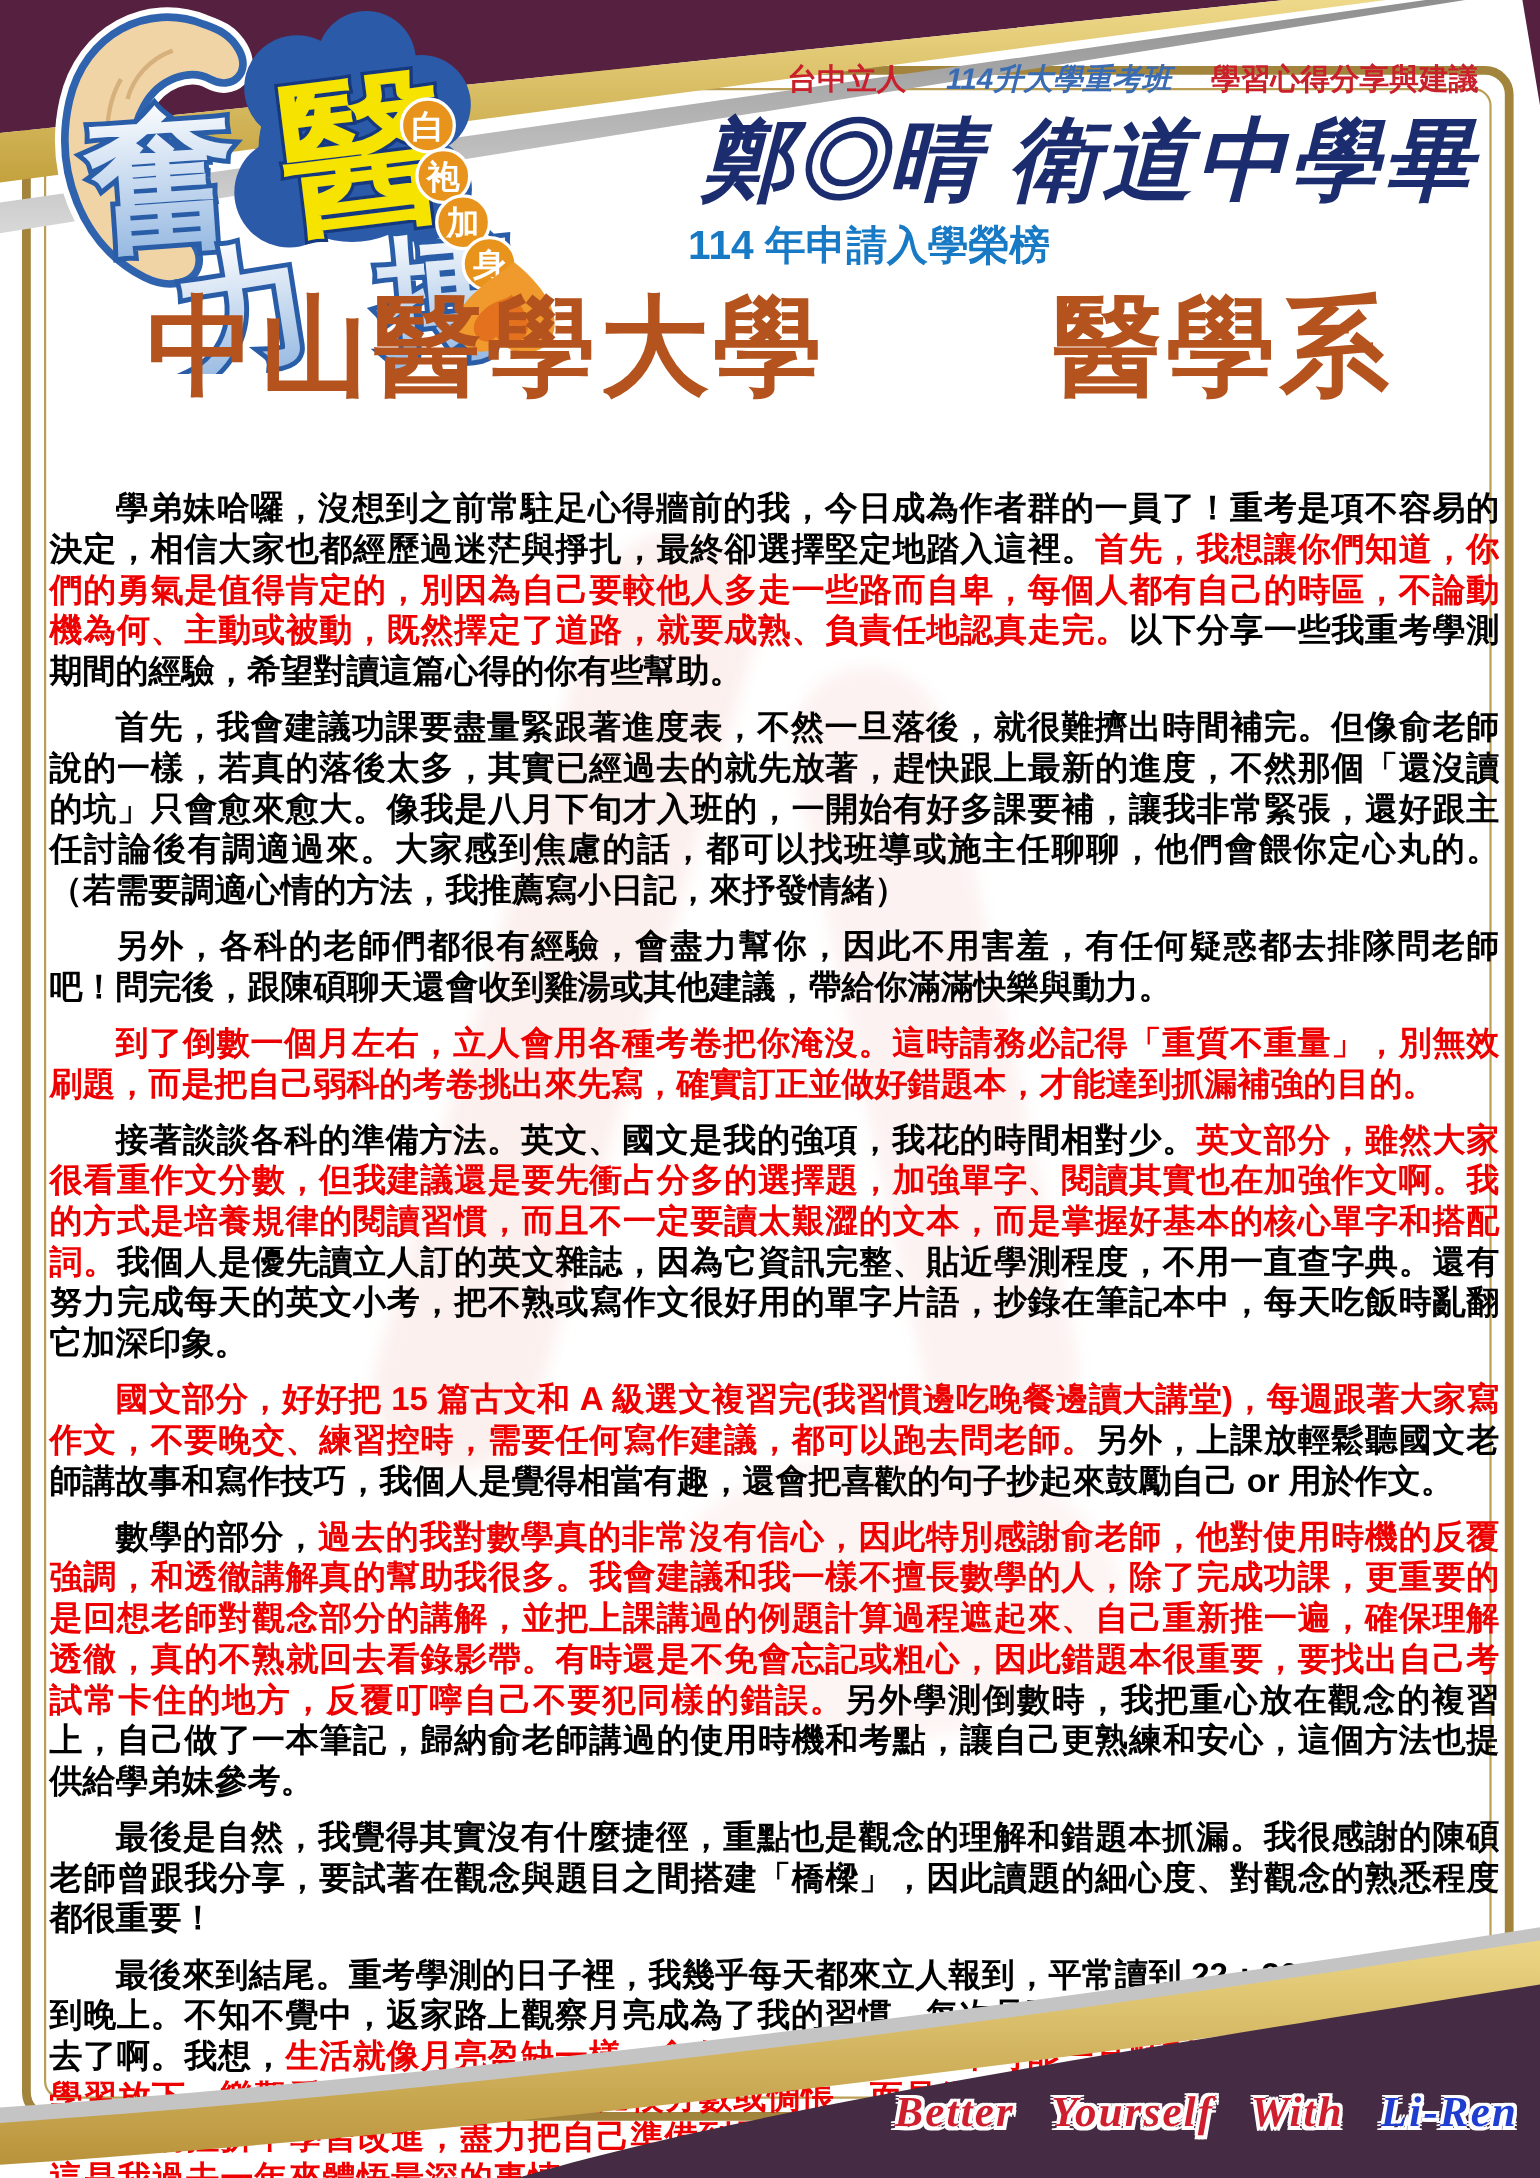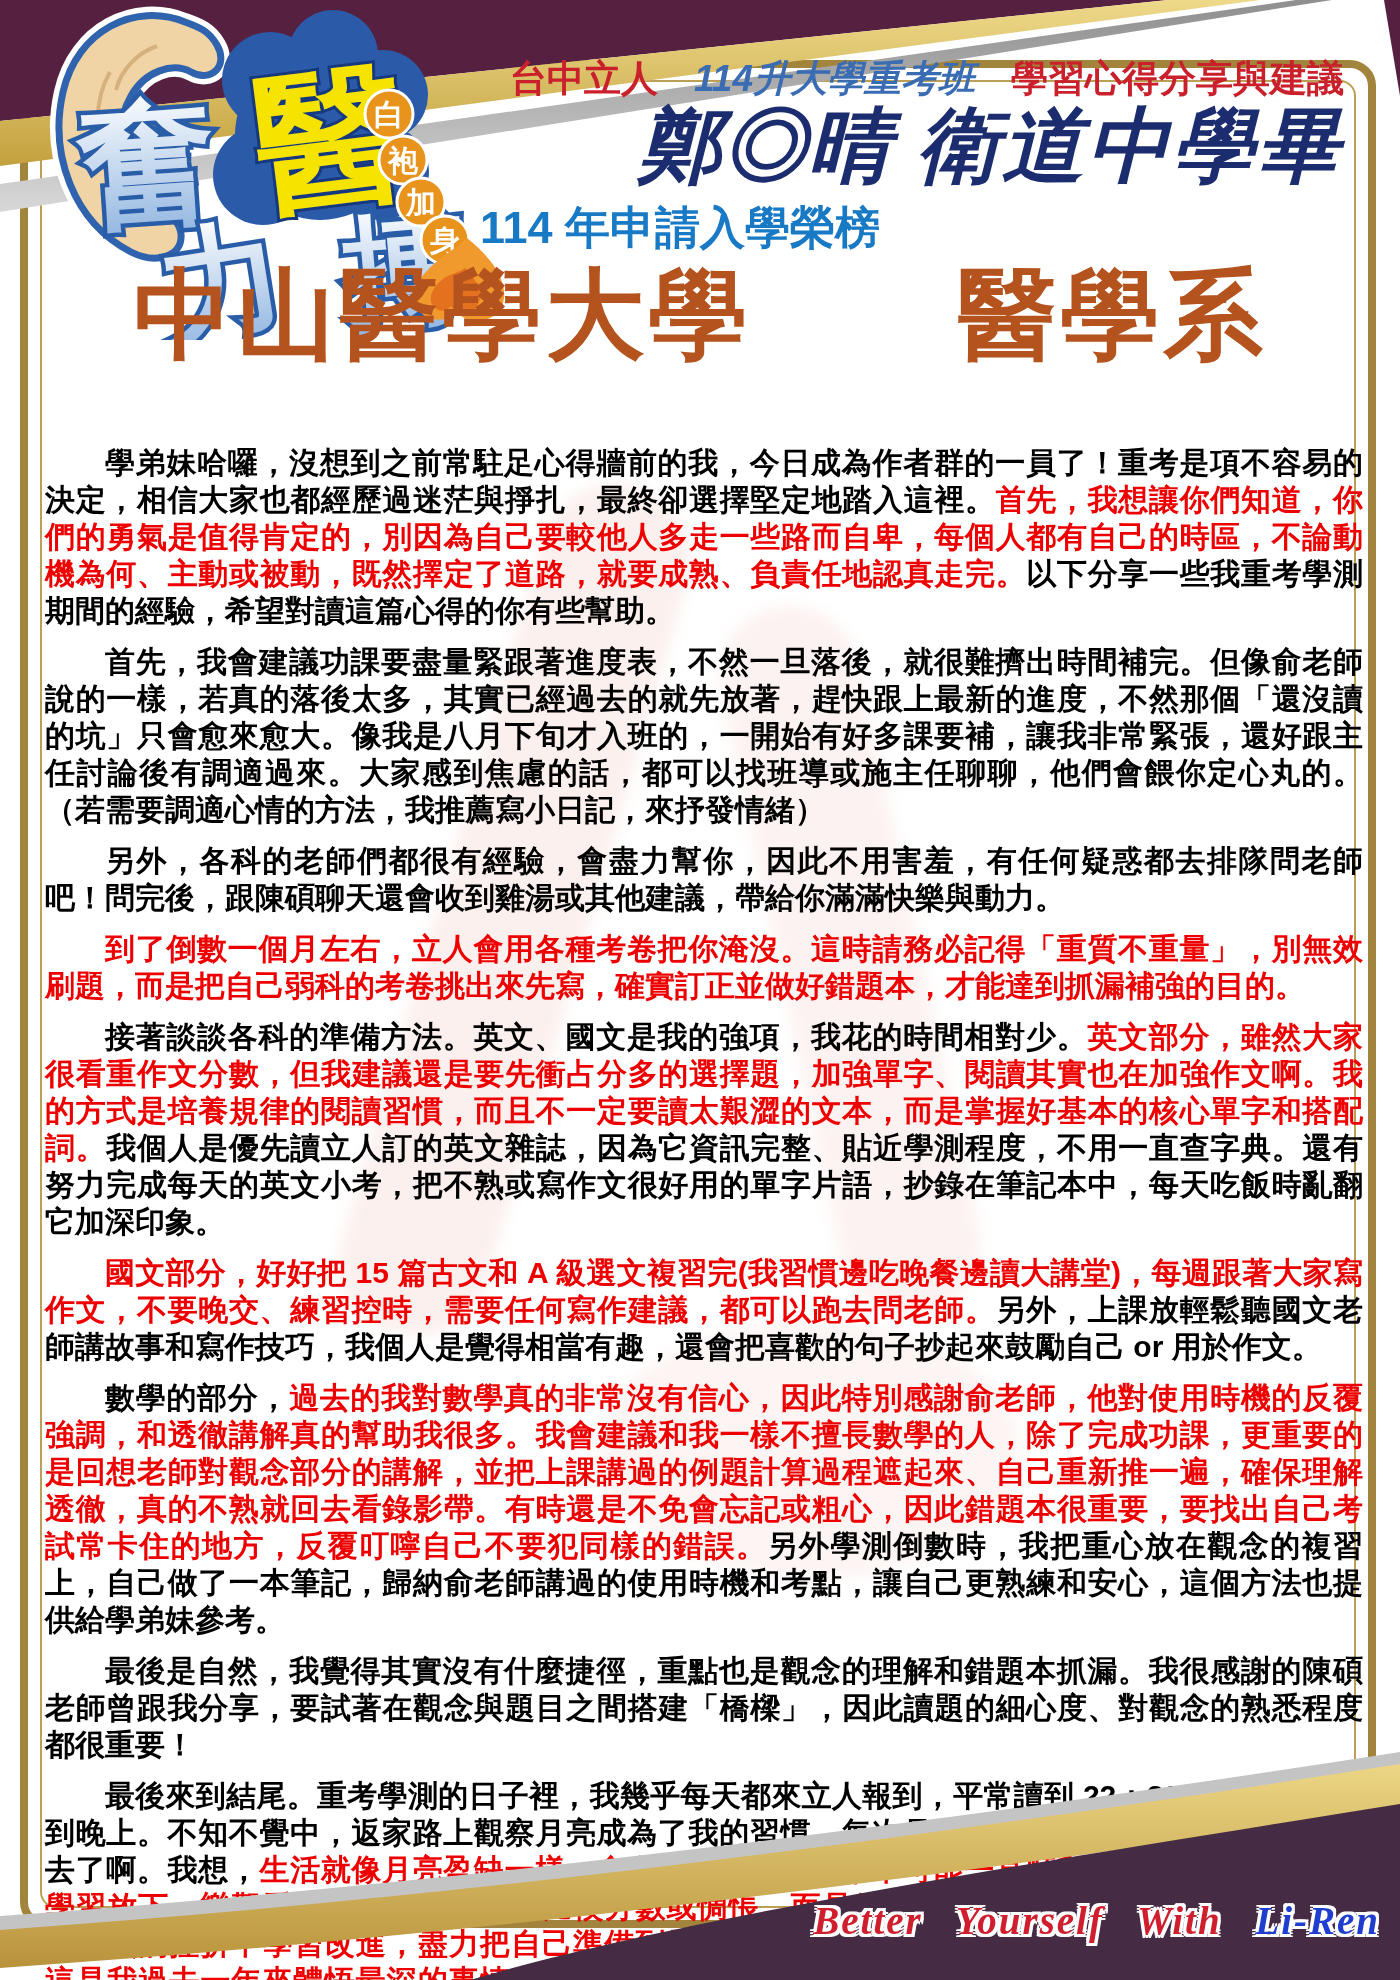--- a/index.html
+++ b/index.html
@@ -17,29 +17,29 @@
   .bottom-decor{position:absolute;left:0;top:1710px;z-index:4;}
   .logo-svg{position:absolute;left:15px;top:0;z-index:5;}
 
   .wm{position:absolute;z-index:0;filter:blur(7px);border-radius:90px;}
   .wm1{left:440px;top:470px;width:150px;height:880px;background:rgba(243,206,200,0.30);transform:rotate(16deg);}
   .wm2{left:780px;top:600px;width:140px;height:720px;background:rgba(243,206,200,0.26);transform:rotate(-12deg);}
   .wm3{left:600px;top:1320px;width:420px;height:260px;background:rgba(246,215,210,0.25);border-radius:50%;}
 
   
   .head-topline{position:absolute;top:54px;right:56px;z-index:6;display:flex;gap:36px;
-    font-weight:bold;font-size:37px;white-space:nowrap;}
+    font-weight:bold;font-size:27px;white-space:nowrap;}
   .hred{color:#c9202c;} .hblue{color:#3a6cb4;font-style:italic;}
 
   .student-name{position:absolute;top:92px;right:58px;z-index:6;
     font-family:"Liberation Serif",serif;font-weight:bold;font-size:82px;color:#1b2d6e;
     letter-spacing:3px;white-space:nowrap;font-style:italic;}
 
-  .honor-line{position:absolute;top:198px;left:480px;width:620px;text-align:left;z-index:6;
-    font-weight:bold;font-size:45px;color:#1879c5;white-space:nowrap;}
+  .honor-line{position:absolute;top:198px;left:480px;width:620px;text-align:center;z-index:6;
+    font-weight:bold;font-size:37px;color:#1879c5;white-space:nowrap;}
 
   .uni-title{position:absolute;top:250px;left:41px;width:1318px;text-align:center;z-index:6;
     font-family:"Liberation Serif",serif;font-weight:bold;font-size:99px;color:#b4531d;
     letter-spacing:4px;white-space:nowrap;}
 
   
   .essay{position:absolute;left:45px;top:444px;width:1318px;z-index:3;
     font-size:30px;line-height:37px;font-weight:bold;color:#000;text-align:justify;}
   .para{margin:0 0 14px 0;text-indent:60px;}
   .seg{color:#000;} .seg.red{color:#ee0000;}

